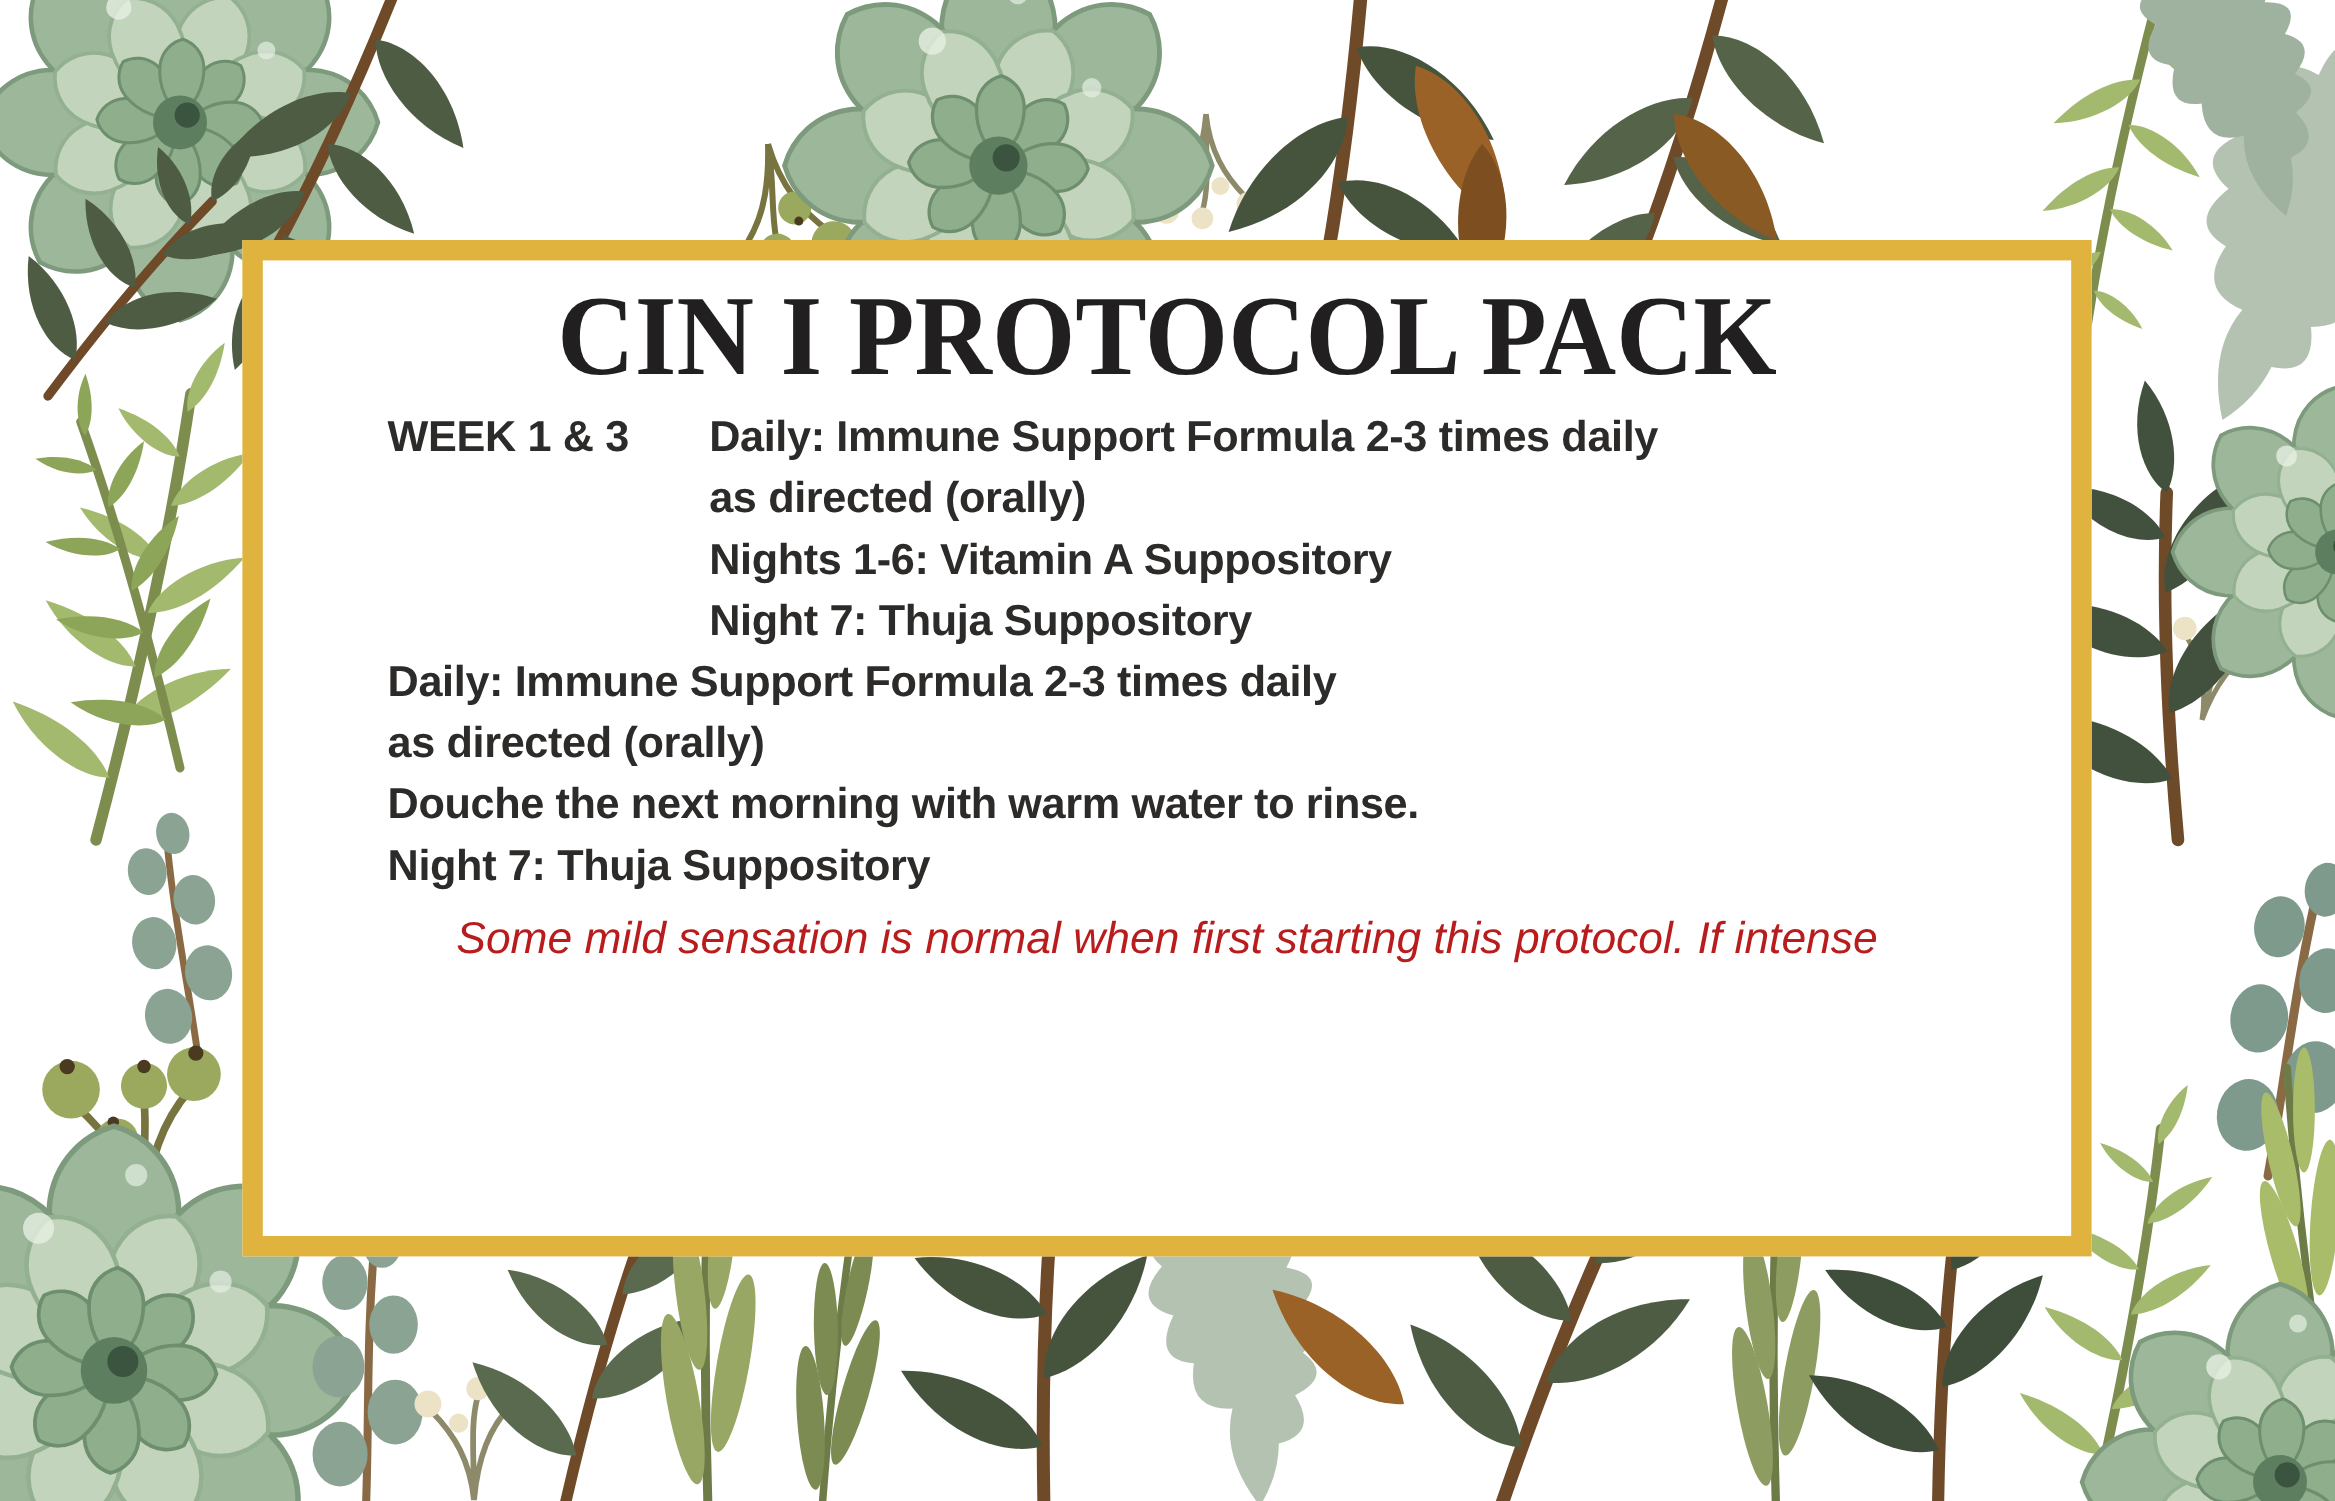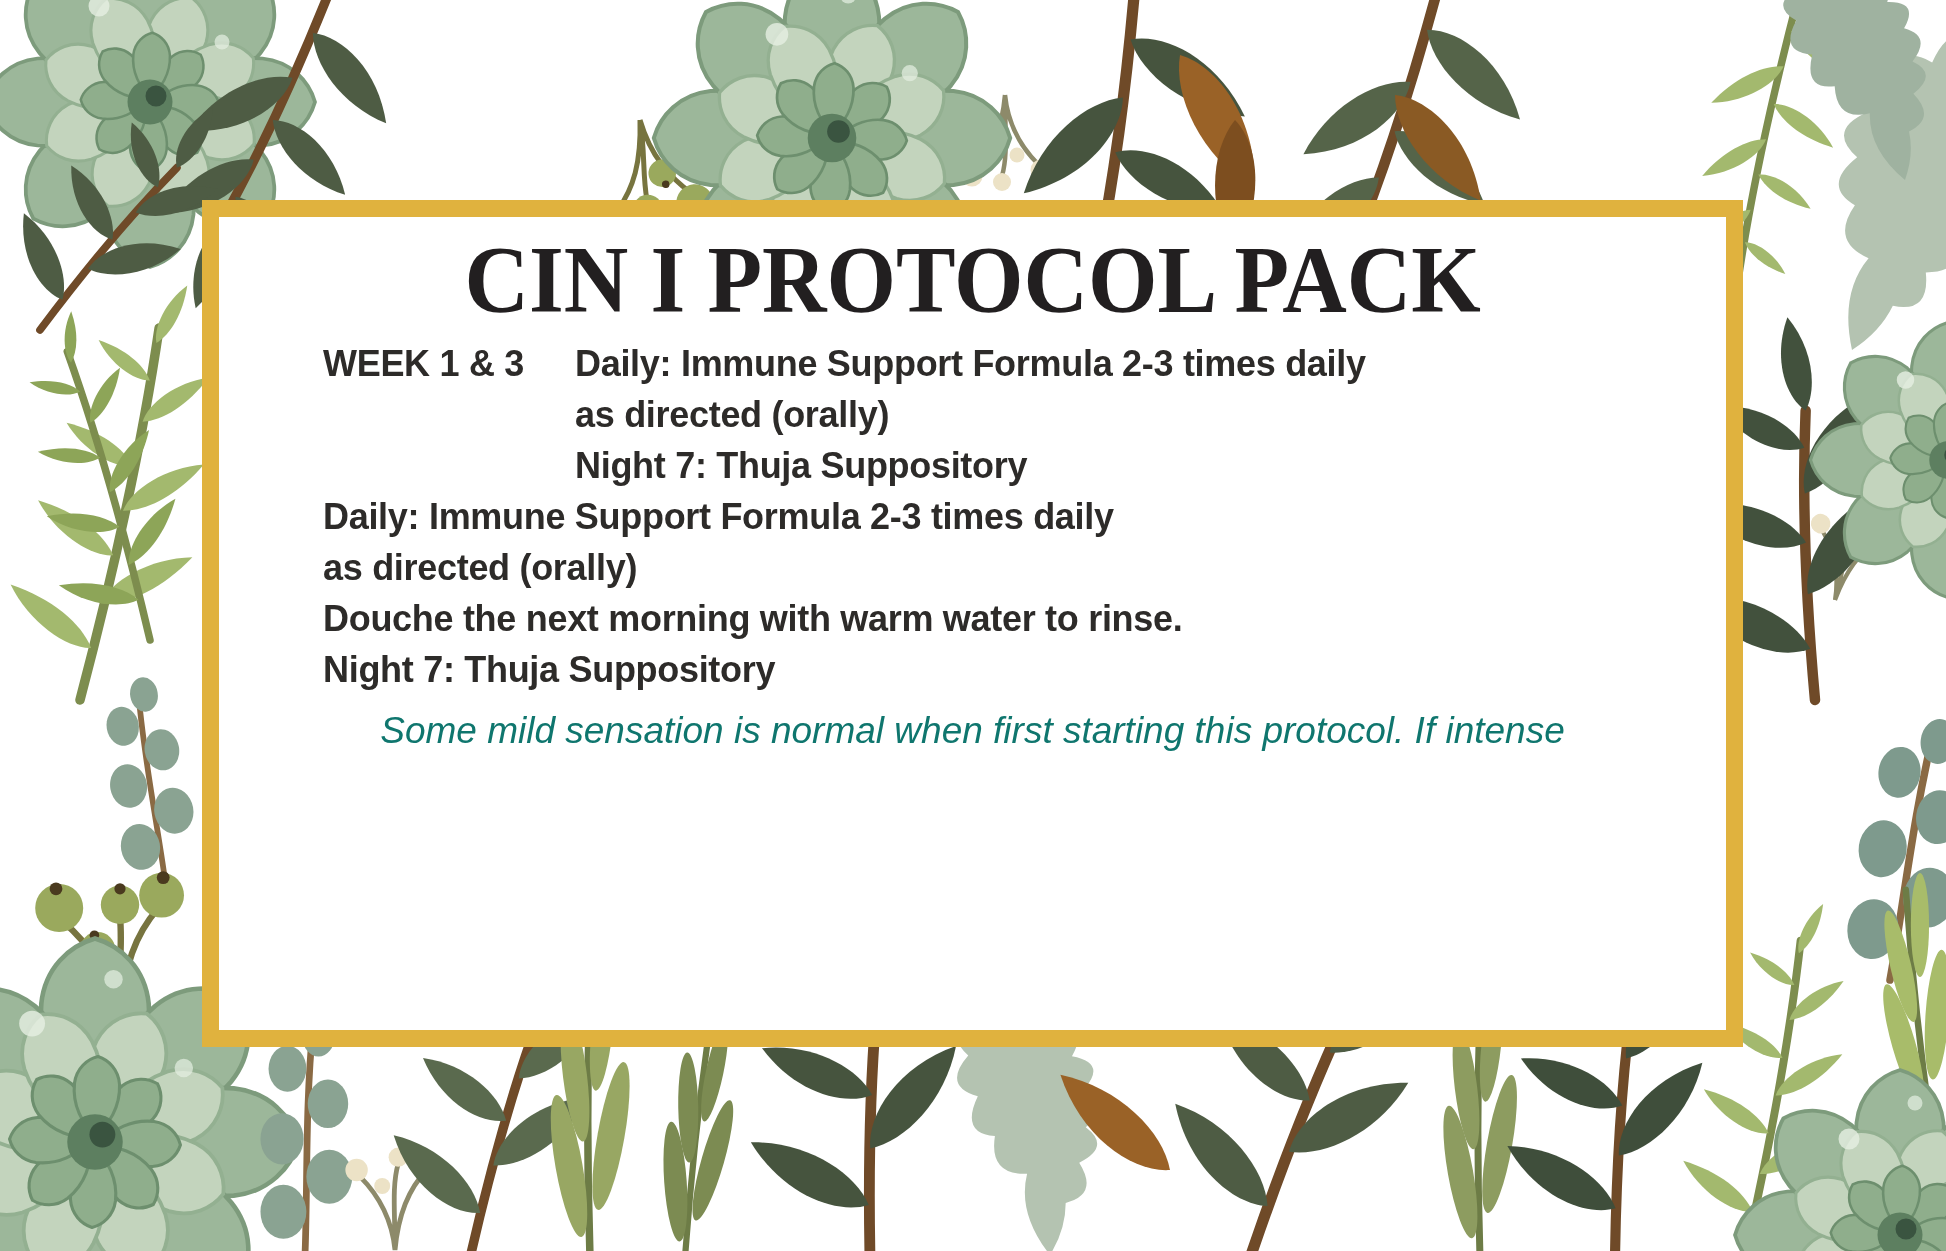--- a/index.html
+++ b/index.html
@@ -7,25 +7,25 @@
          font-family:"Liberation Sans","DejaVu Sans",sans-serif;}
   .bg{position:absolute;left:0;top:0;}
   .card{position:absolute;left:202px;top:200px;width:1541px;height:847px;box-sizing:border-box;
         background:#ffffff;border:17px solid #E0B23E;text-align:center;color:#2D2B29;}
   .card-inner{padding:12px 40px 0;}
   .title{font-family:"Liberation Serif","DejaVu Serif",serif;font-weight:700;font-size:95px;
          line-height:1.08;color:#221F20;margin:0;white-space:nowrap;}
   .title span{display:inline-block;transform:scaleX(.94);transform-origin:center;}
   .subtitle{font-size:37px;font-weight:700;letter-spacing:-.3px;margin:8px 0 0;line-height:50px;}
   .protocol{margin:6px 0 0 64px;text-align:left;font-size:36px;font-weight:700;letter-spacing:-.3px;}
-  .p-row{display:flex;align-items:flex-start;}
+  .p-row{display:flex;align-items:flex-start;gap:16px;}
   .wk{flex:0 0 252px;line-height:51px;white-space:nowrap;}
   .lines{flex:1;}
   .lines .pline{line-height:51px;}
-  .disclaimer{font-style:italic;font-weight:400;font-size:37px;line-height:47px;margin:12px 0 0;color:#0f766e;}
+  .disclaimer{font-style:italic;font-weight:400;font-size:37px;line-height:47px;margin:12px 0 0;color:#b91c1c;}
   .contact{font-weight:400;font-size:37px;margin:15px 0 0;color:#2A2825;white-space:nowrap;}
   .sep{padding:0 16px;color:#2A2825;}
 </style>
 </head>
 <body>
 
 <div class="stage">
 
   <svg class="bg" width="1946" height="1251" viewBox="0 0 1946 1251" aria-hidden="true">
     <defs>
@@ -156,20 +156,21 @@
 
       <h1 class="title"><span>CIN I PROTOCOL PACK</span></h1>
 
 
       <div class="protocol">
         <div class="p-row">
           <div class="wk">WEEK 1 &amp; 3</div>
           <div class="lines">
             <div class="pline">Daily: Immune Support Formula 2-3 times daily</div>
             <div class="pline">as directed (orally)</div>
+            <div class="pline">Nights 1-6: Vitamin A Suppository</div>
             <div class="pline">Night 7: Thuja Suppository</div>
           </div>
         </div>
         <div class="p-row">
           <div class="lines">
             <div class="pline">Daily: Immune Support Formula 2-3 times daily</div>
             <div class="pline">as directed (orally)</div>
             <div class="pline">Douche the next morning with warm water to rinse.</div>
             <div class="pline">Night 7: Thuja Suppository</div>
           </div>

